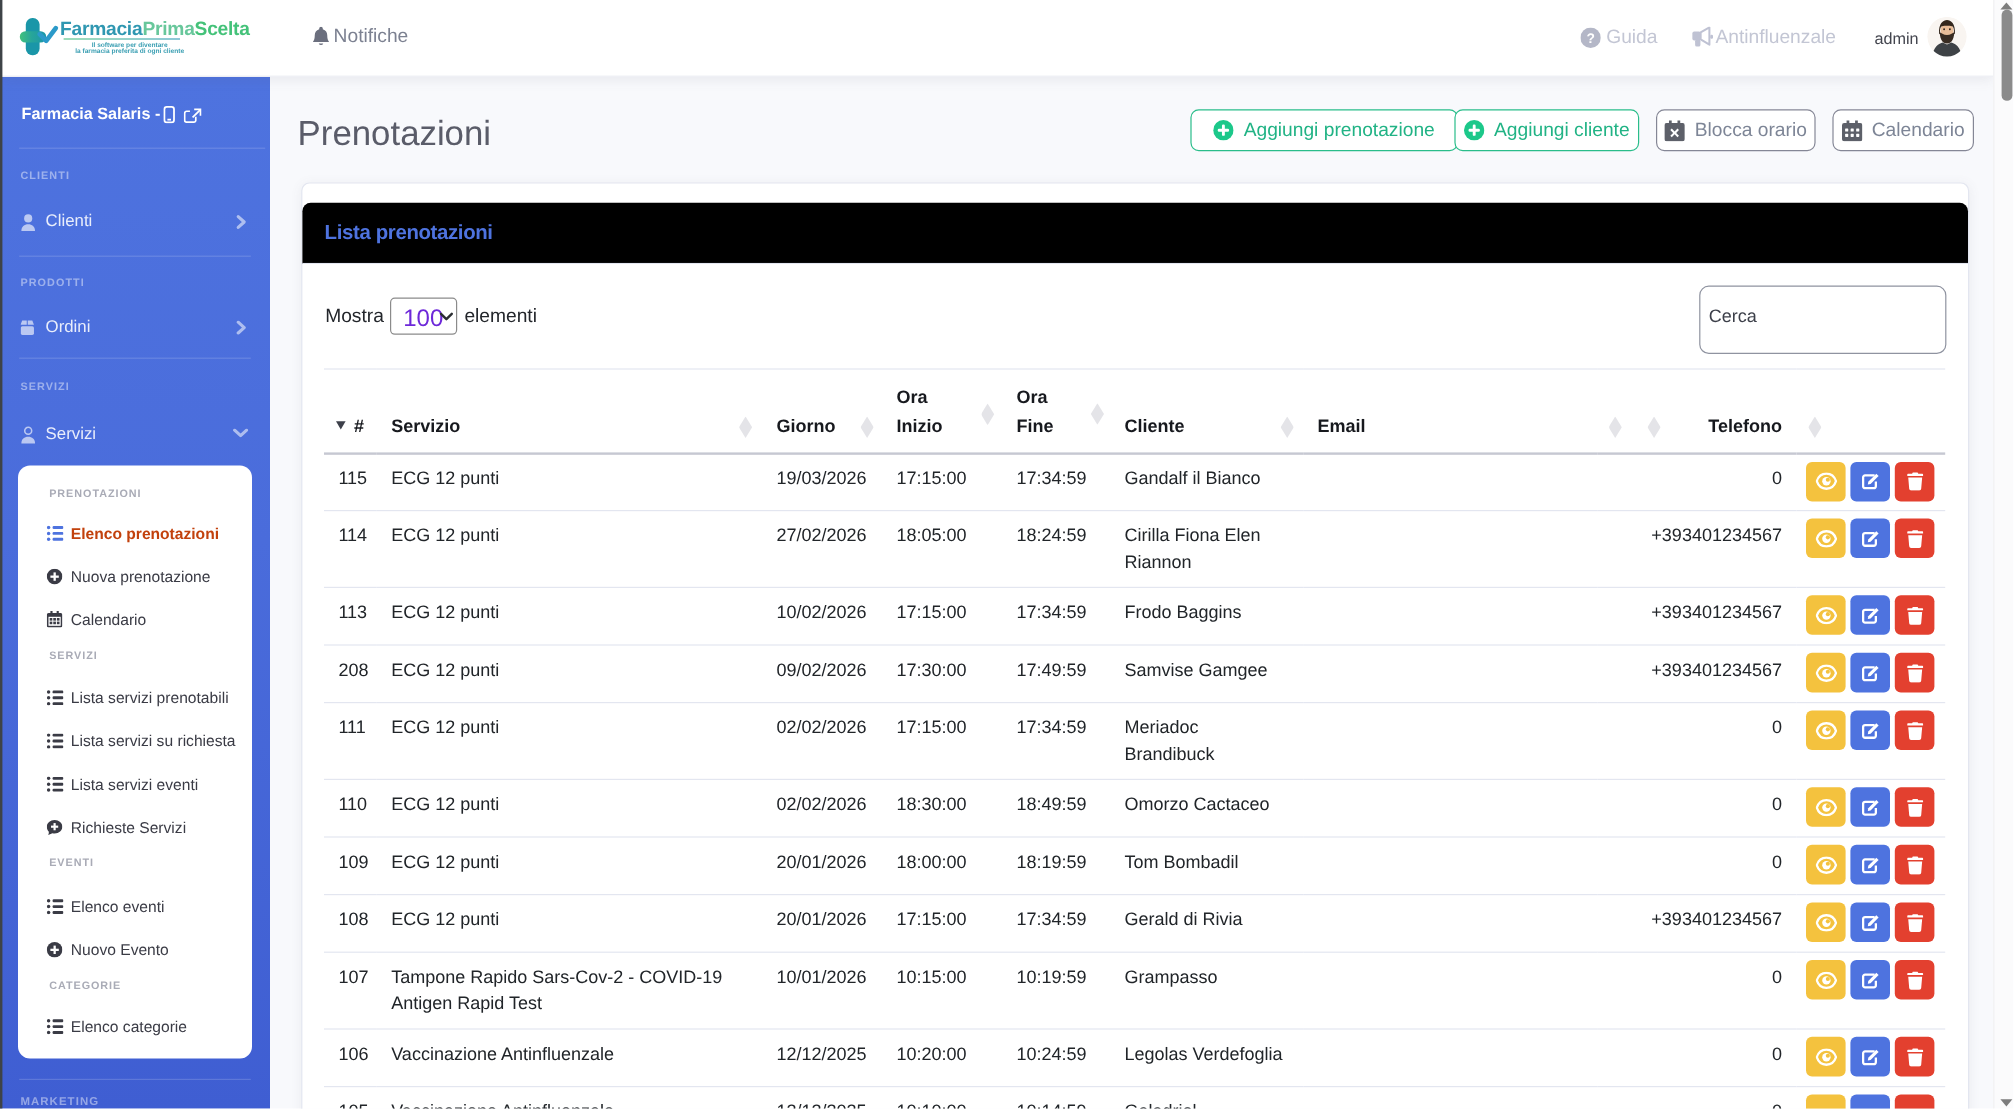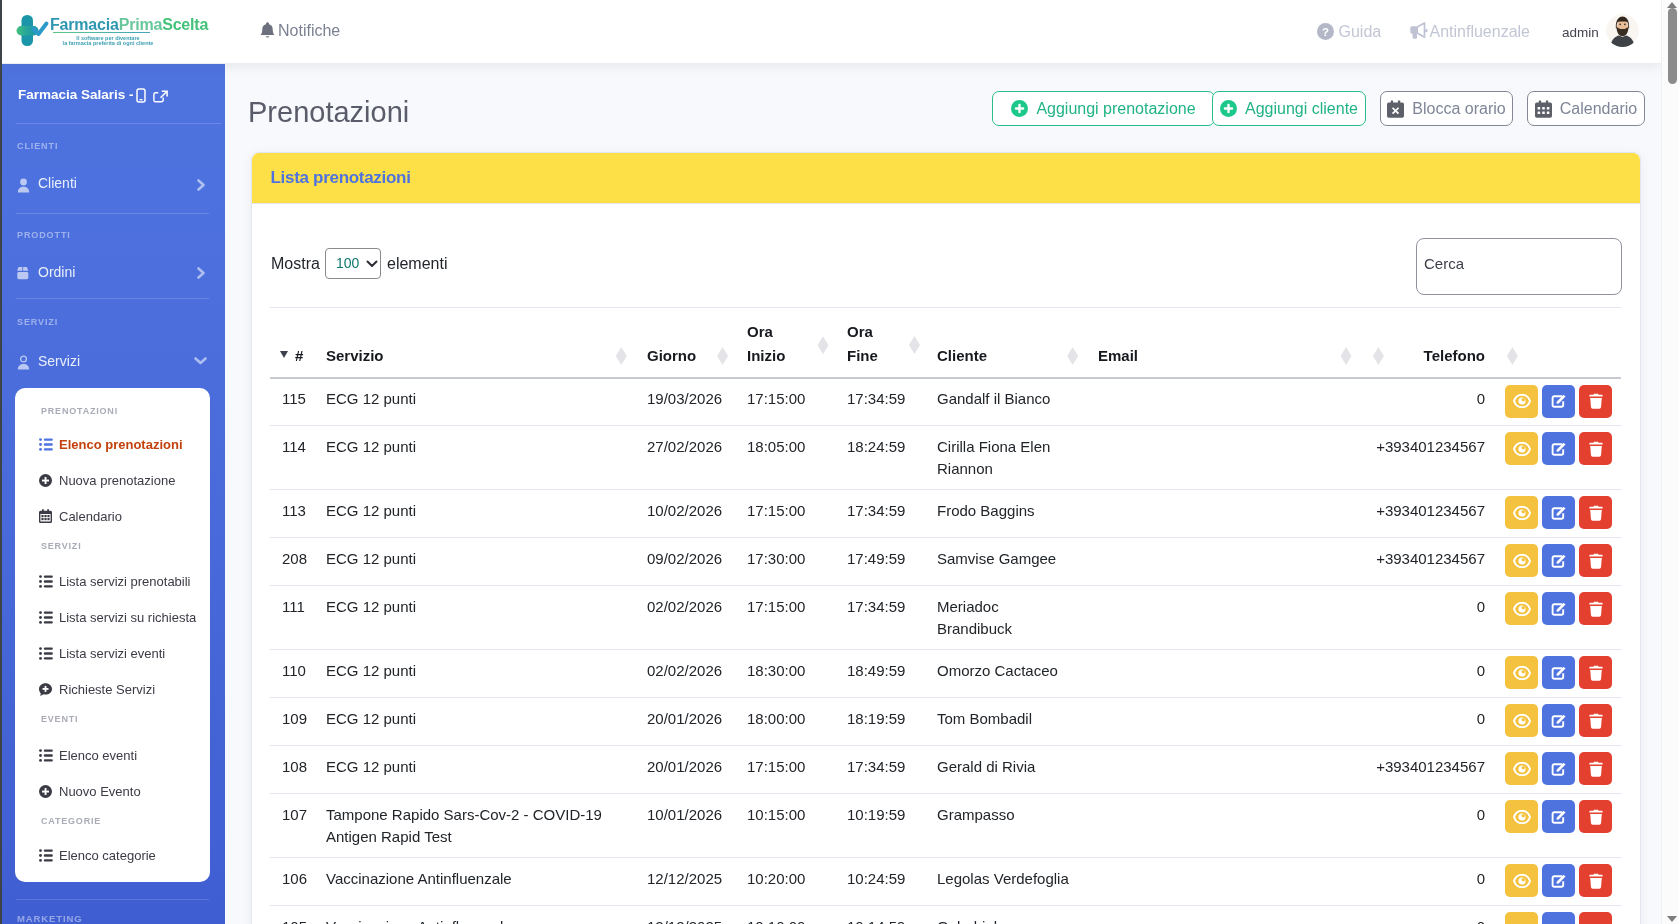--- a/index.html
+++ b/index.html
@@ -22,27 +22,27 @@
 .picon{position:absolute;left:24px}
 
 #content{position:absolute;left:225px;top:64px;width:1436px;height:860px;background:#f8f9fc}
 h1{position:absolute;left:23px;top:30px;font-size:29px;font-weight:normal;color:#5a5c69;line-height:36px}
 .btn{position:absolute;top:27px;height:35px;border-radius:7px;background:#fff;display:flex;align-items:center;justify-content:center;font-size:16px;white-space:nowrap}
 .btn svg{margin-right:8px}
 .btn-green{border:1px solid #2abd8a;color:#21b385}
 .btn-grey{border:1px solid #858796;color:#7d8596}
 
 #card{position:absolute;left:26px;top:88px;width:1390px;height:850px;background:#fff;border:1px solid #e3e6f0;border-radius:7px;box-shadow:0 2px 10px rgba(90,92,105,.08)}
-#cardhead{position:absolute;left:0;top:0;width:100%;height:51px;background:#fde047;border-bottom:1px solid #e3e6f0;border-radius:7px 7px 0 0}
+#cardhead{position:absolute;left:0;top:16px;width:100%;height:51px;background:#000000;border-bottom:1px solid #e3e6f0;border-radius:7px 7px 0 0}
 #cardhead span{position:absolute;left:18.5px;top:15px;letter-spacing:-0.3px;font-size:17px;font-weight:bold;color:#4e73df}
 #cardbody{position:absolute;left:0;top:51px;width:100%;height:799px}
 
 #lenlabel{position:absolute;left:19px;top:51px;font-size:16px;color:#23262b}
 #lensel{position:absolute;left:73px;top:44px;width:56px;height:31px;border:1px solid #8b8b8b;border-radius:4px;background:#fff}
-#lensel .v{position:absolute;left:10px;top:6px;font-size:14px;color:#0f766e}
+#lensel .v{position:absolute;left:10px;top:6px;font-size:20px;color:#6d28d9}
 #elem{position:absolute;left:135px;top:51px;font-size:16px;color:#23262b}
 #search{position:absolute;left:1164px;top:34px;width:206px;height:57px;border:1px solid #8f93a0;border-radius:8px;background:#fff}
 #search span{position:absolute;left:7px;top:16px;font-size:15px;color:#3c3f49}
 
 table{position:absolute;left:18px;top:103px;width:1351px;border-collapse:collapse;table-layout:fixed}
 th{vertical-align:bottom;text-align:left;padding:8px 12px 9px 12px;font-size:15px;line-height:24px;color:#17191e;border-top:1px solid #e3e6f0;border-bottom:2px solid #c6c8d2;font-weight:bold}
 td{vertical-align:top;text-align:left;padding:9.5px 12px;font-size:15px;line-height:22px;color:#212529;border-bottom:1px solid #e3e6f0}
 tr.s{height:48px}
 th.r,td.r{text-align:right}
 td.act{padding:6px 0 6px 8px}

